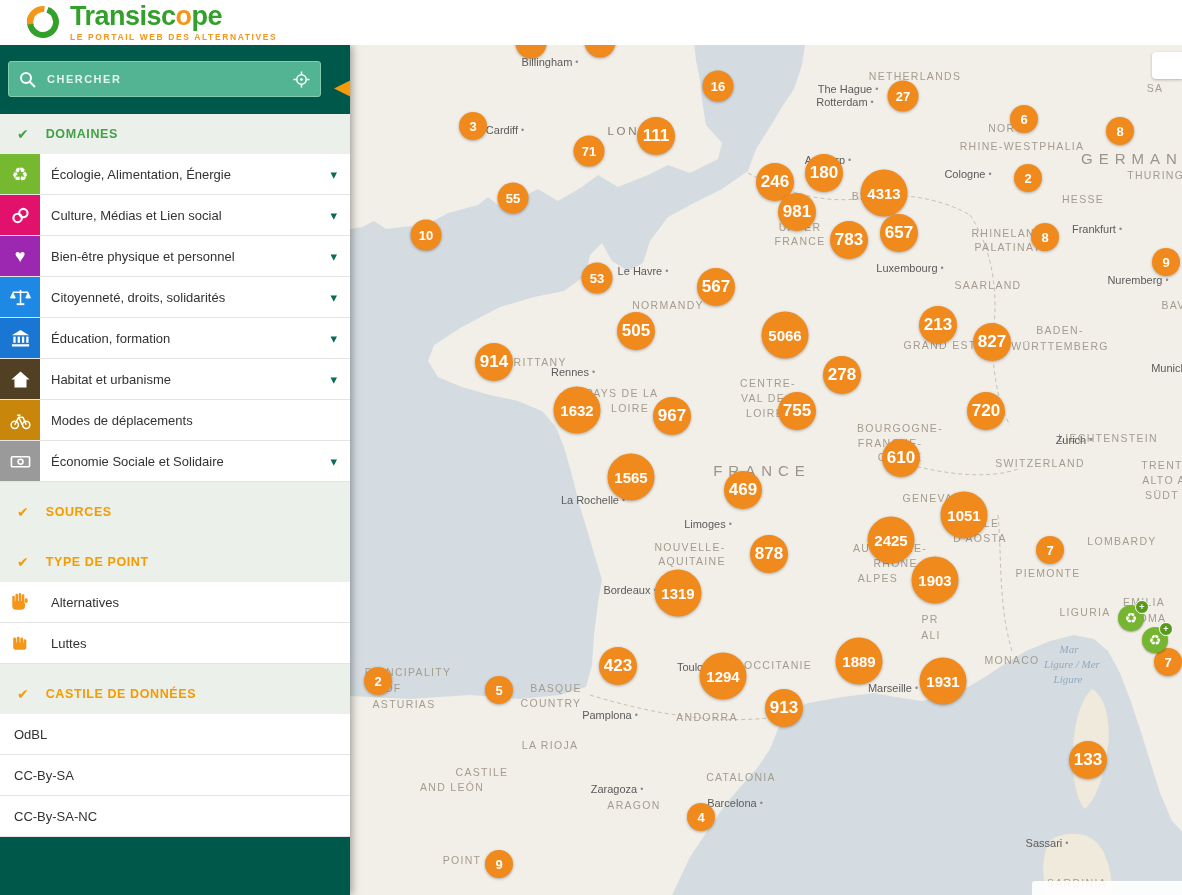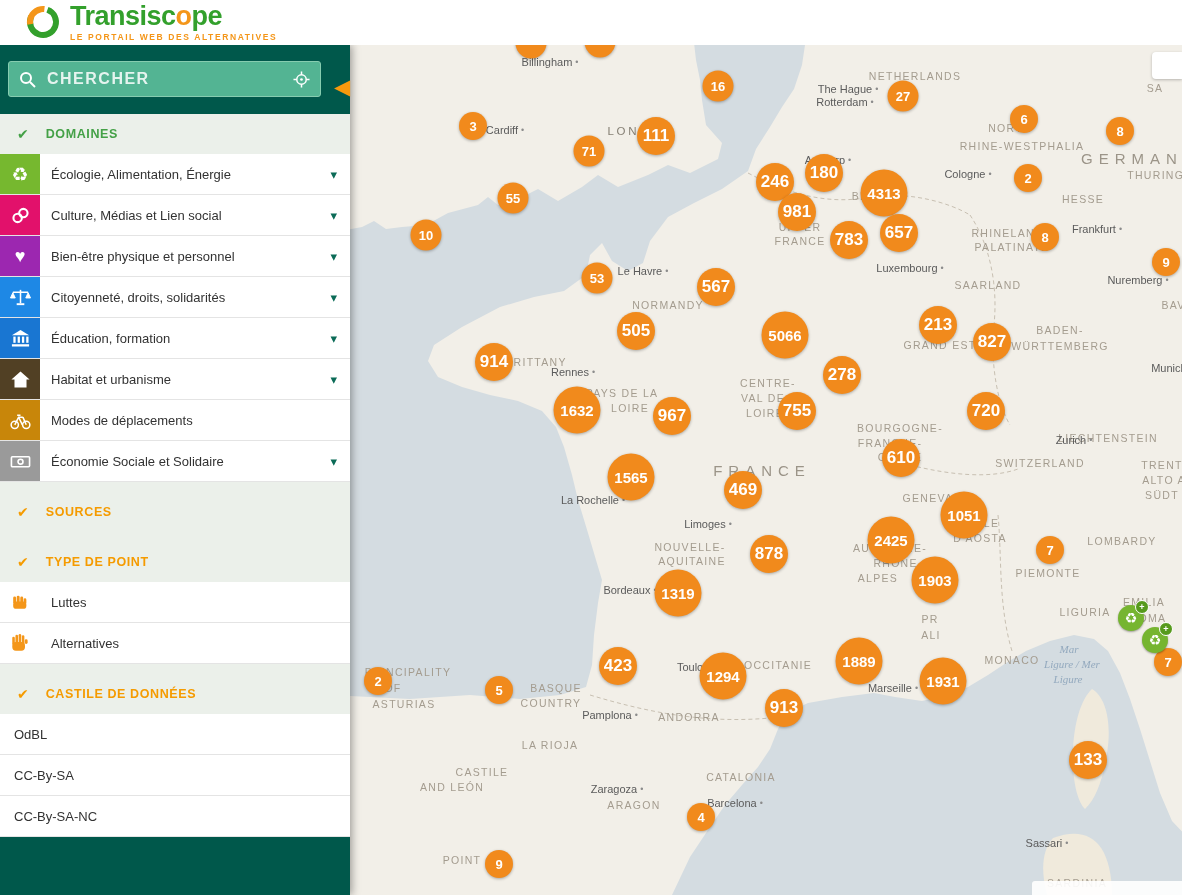--- a/index.html
+++ b/index.html
@@ -14,21 +14,21 @@
   .lg{color:#33A02C;} .lo{color:#F49619;}
   .tagline{color:#F49619;font-size:8.5px;font-weight:bold;letter-spacing:1.6px;margin-top:3px;}
 
   
   #sidebar{position:absolute;top:45px;left:0;width:350px;bottom:0;background:#00584B;z-index:30;
     box-shadow:2px 0 8px rgba(0,0,0,0.35);}
   .search-row{padding:16px 9px 17px 8px;}
   .search-box{display:flex;align-items:center;height:36px;background:#53B493;border:1px solid #86CCB0;
     border-radius:3px;padding:0 10px;width:313px;box-sizing:border-box;}
   .search-box input{flex:1;background:transparent;border:none;outline:none;color:#000000;
-    font-size:16px;font-weight:bold;letter-spacing:1.5px;text-transform:uppercase;
+    font-size:11px;font-weight:bold;letter-spacing:1.5px;text-transform:uppercase;
     font-family:"Liberation Sans","DejaVu Sans",sans-serif;}
   .search-box input::placeholder{color:rgba(255,255,255,0.85);}
   .sicon{width:17px;height:17px;margin-right:9px;flex:none;}
   .licon{width:17px;height:17px;margin-left:8px;flex:none;cursor:pointer;}
   .collapse{position:absolute;top:23px;left:334px;color:#F6990D;font-size:21px;cursor:pointer;
     line-height:38px;}
   .filters{background:#EBF0EA;width:350px;}
   .sec{height:40px;display:flex;align-items:center;padding-left:17px;}
   .chk{font-size:14px;margin-right:17px;}
   .sec-label{font-size:12.5px;font-weight:bold;letter-spacing:0.6px;}
@@ -192,21 +192,21 @@
         <div class="lbl region" style="left: 206px; top: 643px;">BASQUE</div>
         <div class="lbl region" style="left: 201px; top: 658px;">COUNTRY</div>
         <div class="lbl city" style="left: 260px; top: 670px;">Pamplona</div>
         <div class="lbl region" style="left: 200px; top: 700px;">LA RIOJA</div>
         <div class="lbl region" style="left: 112px; top: 727px; padding-left: 40px;">CASTILE</div>
         <div class="lbl region" style="left: 102px; top: 742px;">AND LEÓN</div>
         <div class="lbl city" style="left: 267px; top: 744px;">Zaragoza</div>
         <div class="lbl region" style="left: 284px; top: 760px;">ARAGON</div>
         <div class="lbl region" style="left: 391px; top: 732px;">CATALONIA</div>
         <div class="lbl city" style="left: 385px; top: 758px;">Barcelona</div>
-        <div class="lbl region" style="left: 339px; top: 672px;">ANDORRA</div>
+        <div class="lbl region" style="left: 357px; top: 672px;">ANDORRA</div>
         <div class="lbl region" style="left: 112px; top: 815px;">POINT</div>
         <div class="lbl city" style="left: 697px; top: 798px;">Sassari</div>
         <div class="lbl region" style="left: 727px; top: 838px;">SARDINIA</div>
       </div>
     <div id="map-markers">
         <div class="cluster c2" style="left: 181px; top: -2px;"></div>
         <div class="cluster c2" style="left: 250px; top: -3px;"></div>
         <div class="cluster c2" style="left: 368px; top: 41px;">16</div>
         <div class="cluster c2" style="left: 553px; top: 51px;">27</div>
         <div class="cluster c1" style="left: 123px; top: 81px;">3</div>
@@ -399,42 +399,42 @@
       <div class="gap"></div>
 
       <div class="sec sec-orange">
         <span class="chk">✔</span>
         <span class="sec-label">TYPE DE POINT</span>
       </div>
       <div id="point-list">
           <div class="row">
             <div class="pt-icon">
               <svg viewBox="0 0 22 22" fill="#F49619">
-                <rect x="3.5" y="5" width="3.2" height="8" rx="1.6"></rect>
-                <rect x="7.4" y="4" width="3.2" height="9" rx="1.6"></rect>
-                <rect x="11.3" y="5" width="3.2" height="8" rx="1.6"></rect>
-                <rect x="15" y="7" width="3" height="6" rx="1.5"></rect>
-                <rect x="3.5" y="10.5" width="14.5" height="8" rx="3.5"></rect>
-              </svg>
-            </div>
-            <span class="row-label">Luttes</span>
-          </div>
-          <div class="row">
-            <div class="pt-icon">
-              <svg viewBox="0 0 22 22" fill="#F49619">
                 <rect x="2.5" y="4" width="2.8" height="9" rx="1.4"></rect>
                 <rect x="6" y="2" width="2.8" height="11" rx="1.4"></rect>
                 <rect x="9.5" y="1.2" width="2.8" height="12" rx="1.4"></rect>
                 <rect x="13" y="2.5" width="2.8" height="11" rx="1.4"></rect>
                 <rect x="16.2" y="7" width="3.2" height="5" rx="1.6"></rect>
                 <rect x="2.5" y="10" width="14" height="9.5" rx="4"></rect>
               </svg>
             </div>
             <span class="row-label">Alternatives</span>
           </div>
+          <div class="row">
+            <div class="pt-icon">
+              <svg viewBox="0 0 22 22" fill="#F49619">
+                <rect x="3.5" y="5" width="3.2" height="8" rx="1.6"></rect>
+                <rect x="7.4" y="4" width="3.2" height="9" rx="1.6"></rect>
+                <rect x="11.3" y="5" width="3.2" height="8" rx="1.6"></rect>
+                <rect x="15" y="7" width="3" height="6" rx="1.5"></rect>
+                <rect x="3.5" y="10.5" width="14.5" height="8" rx="3.5"></rect>
+              </svg>
+            </div>
+            <span class="row-label">Luttes</span>
+          </div>
         </div>
       <div class="gap"></div>
 
       <div class="sec sec-orange">
         <span class="chk">✔</span>
         <span class="sec-label">CASTILE DE DONNÉES</span>
       </div>
       <div id="licence-list">
           <div class="row licence">
             <span class="row-label">OdBL</span>

